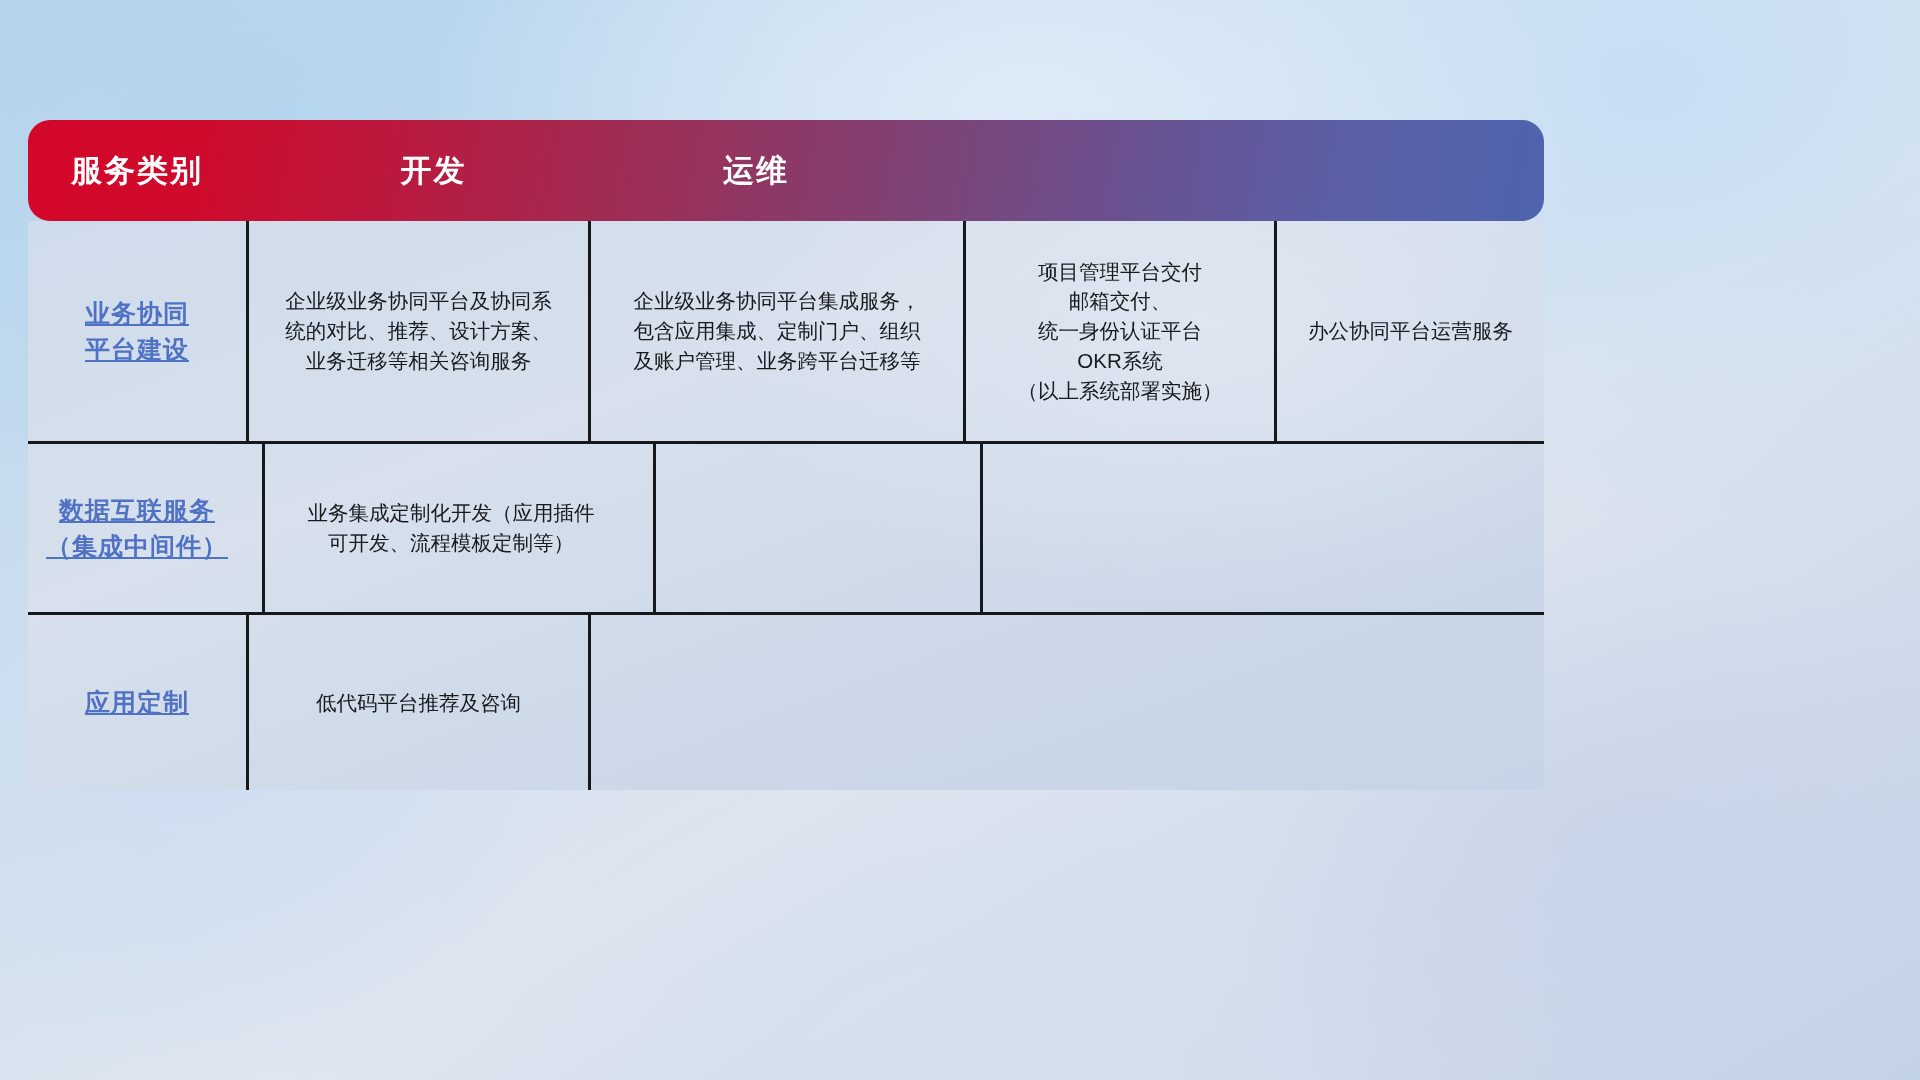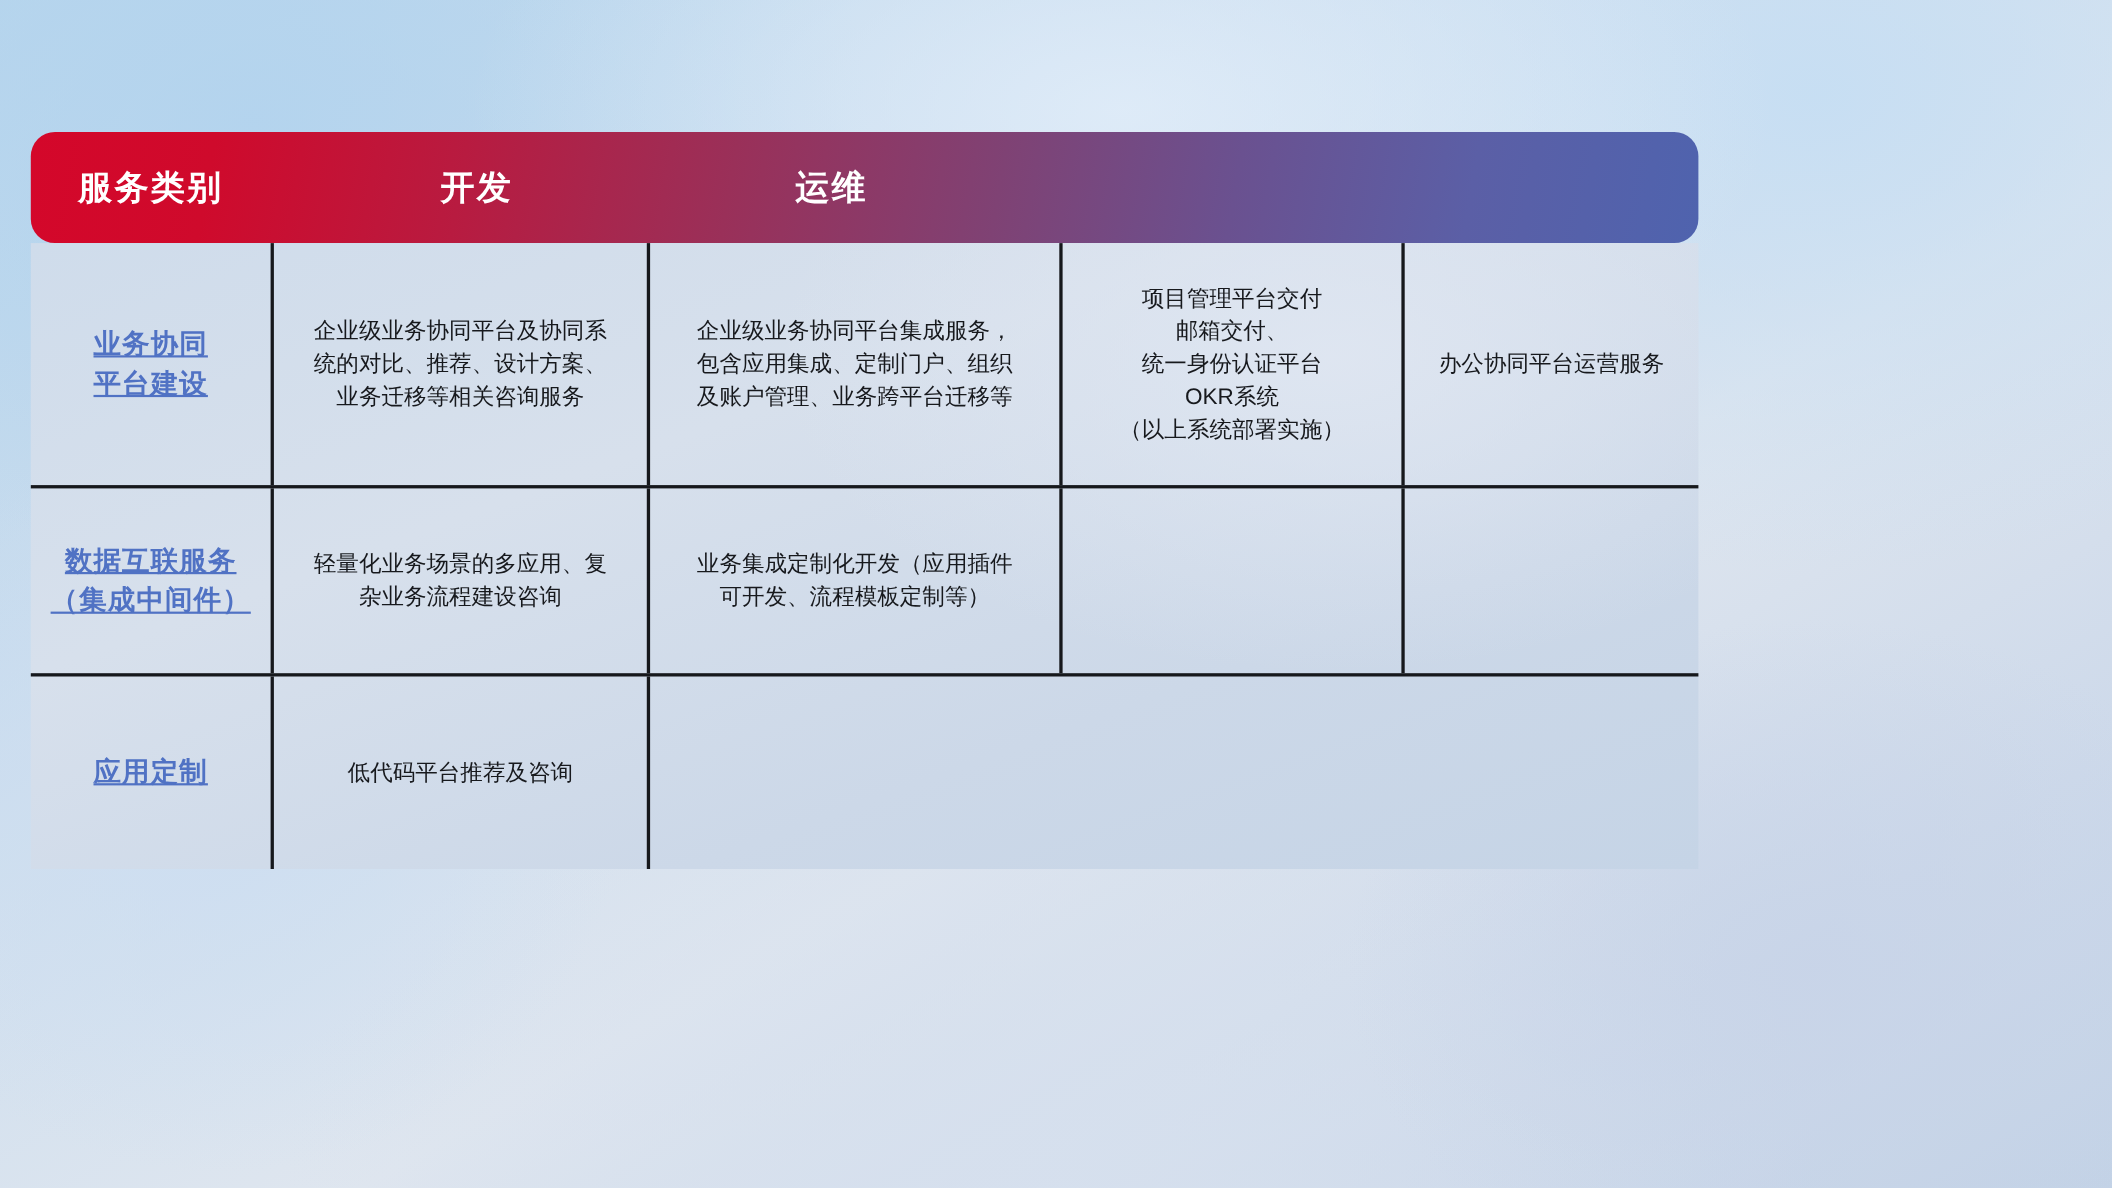--- a/index.html
+++ b/index.html
@@ -122,21 +122,21 @@
     font-size: 25px;
     font-weight: bold;
     line-height: 1.45;
     letter-spacing: 1px;
     white-space: pre-line;
     text-decoration: underline;
   }
 
   
   #row-0 { height: 220px; }
-  #row-1 { height: 171px; }
+  #row-1 { height: 171px; gap: 16px; }
   #row-2 { height: 178px; }
 </style>
 </head>
 <body>
 
 <div id="bg-base"></div>
 <div id="bg-glow-top"></div>
 <div id="bg-glow-left"></div>
 <div id="bg-glow-right"></div>
 
@@ -163,22 +163,20 @@
 邮箱交付、
 统一身份认证平台
 OKR系统
 （以上系统部署实施）</div>
       <div class="bcell c4 sep">办公协同平台运营服务</div>
     </div>
 
     <div class="brow" id="row-1">
       <div class="bcell c0 rowlabel">数据互联服务
 （集成中间件）</div>
-      <div class="bcell c1 sep">轻量化业务场景的多应用、复
-杂业务流程建设咨询</div>
       <div class="bcell c2 sep">业务集成定制化开发（应用插件
 可开发、流程模板定制等）</div>
       <div class="bcell c3 sep"></div>
       <div class="bcell c4 sep"></div>
     </div>
 
     <div class="brow" id="row-2">
       <div class="bcell c0 rowlabel">应用定制</div>
       <div class="bcell c1 sep">低代码平台推荐及咨询</div>
       <div class="bcell c4 sep"></div>

